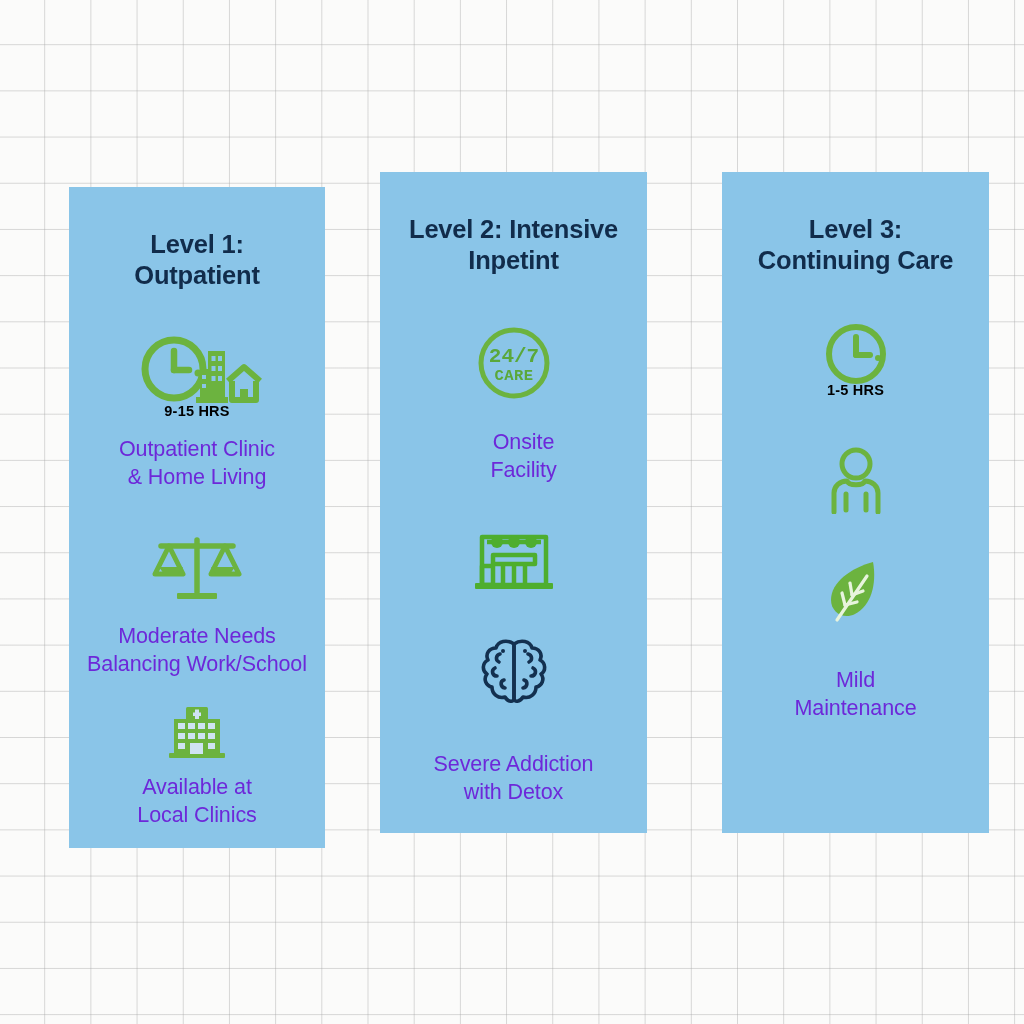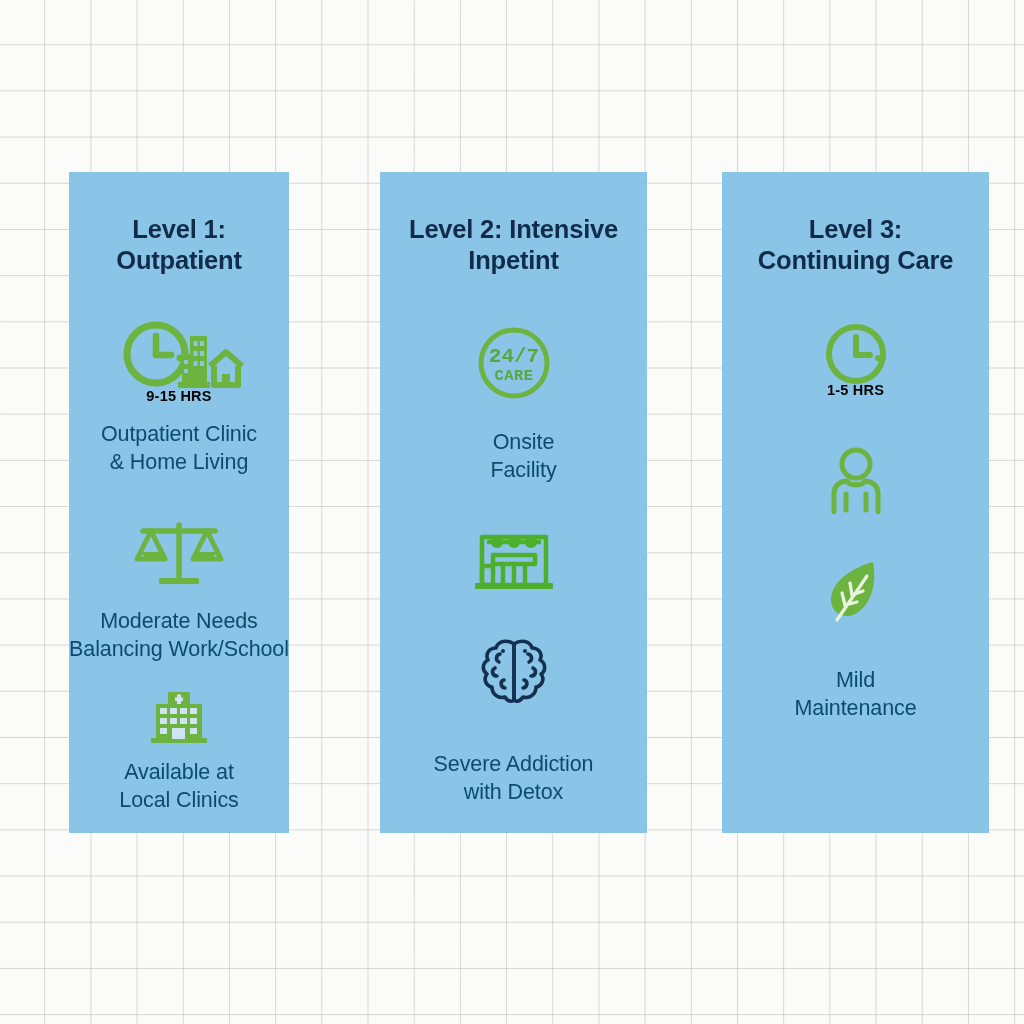--- a/index.html
+++ b/index.html
@@ -29,40 +29,40 @@
   .card {
     position: absolute;
     top: 172px;
     height: 661px;
     background: #8ac5e8;
     display: flex;
     flex-direction: column;
     align-items: center;
   }
 
-  .card-1 { left: 69px;  width: 220px; }
+  .card-1 { left: 69px;  width: 256px; margin-top: 15px; }
   .card-2 { left: 380px; width: 267px; }
   .card-3 { left: 688px; width: 267px; margin-left: 34px; }
 
   .card-title {
     color: #112c4b;
     font-weight: bold;
     font-size: 25.5px;
     line-height: 31px;
     text-align: center;
     letter-spacing: -0.2px;
     white-space: pre-line;
   }
 
   .card-1 .card-title { margin-top: 42px; }
   .card-2 .card-title { margin-top: 42px; }
   .card-3 .card-title { margin-top: 42px; }
 
   .body-text {
-    color: #0c4a6e;
+    color: #6d28d9;
     font-size: 21.5px;
     line-height: 28px;
     text-align: center;
     white-space: pre-line;
     letter-spacing: -0.1px;
   }
 
   .icon-wrap {
     display: flex;
     align-items: center;

